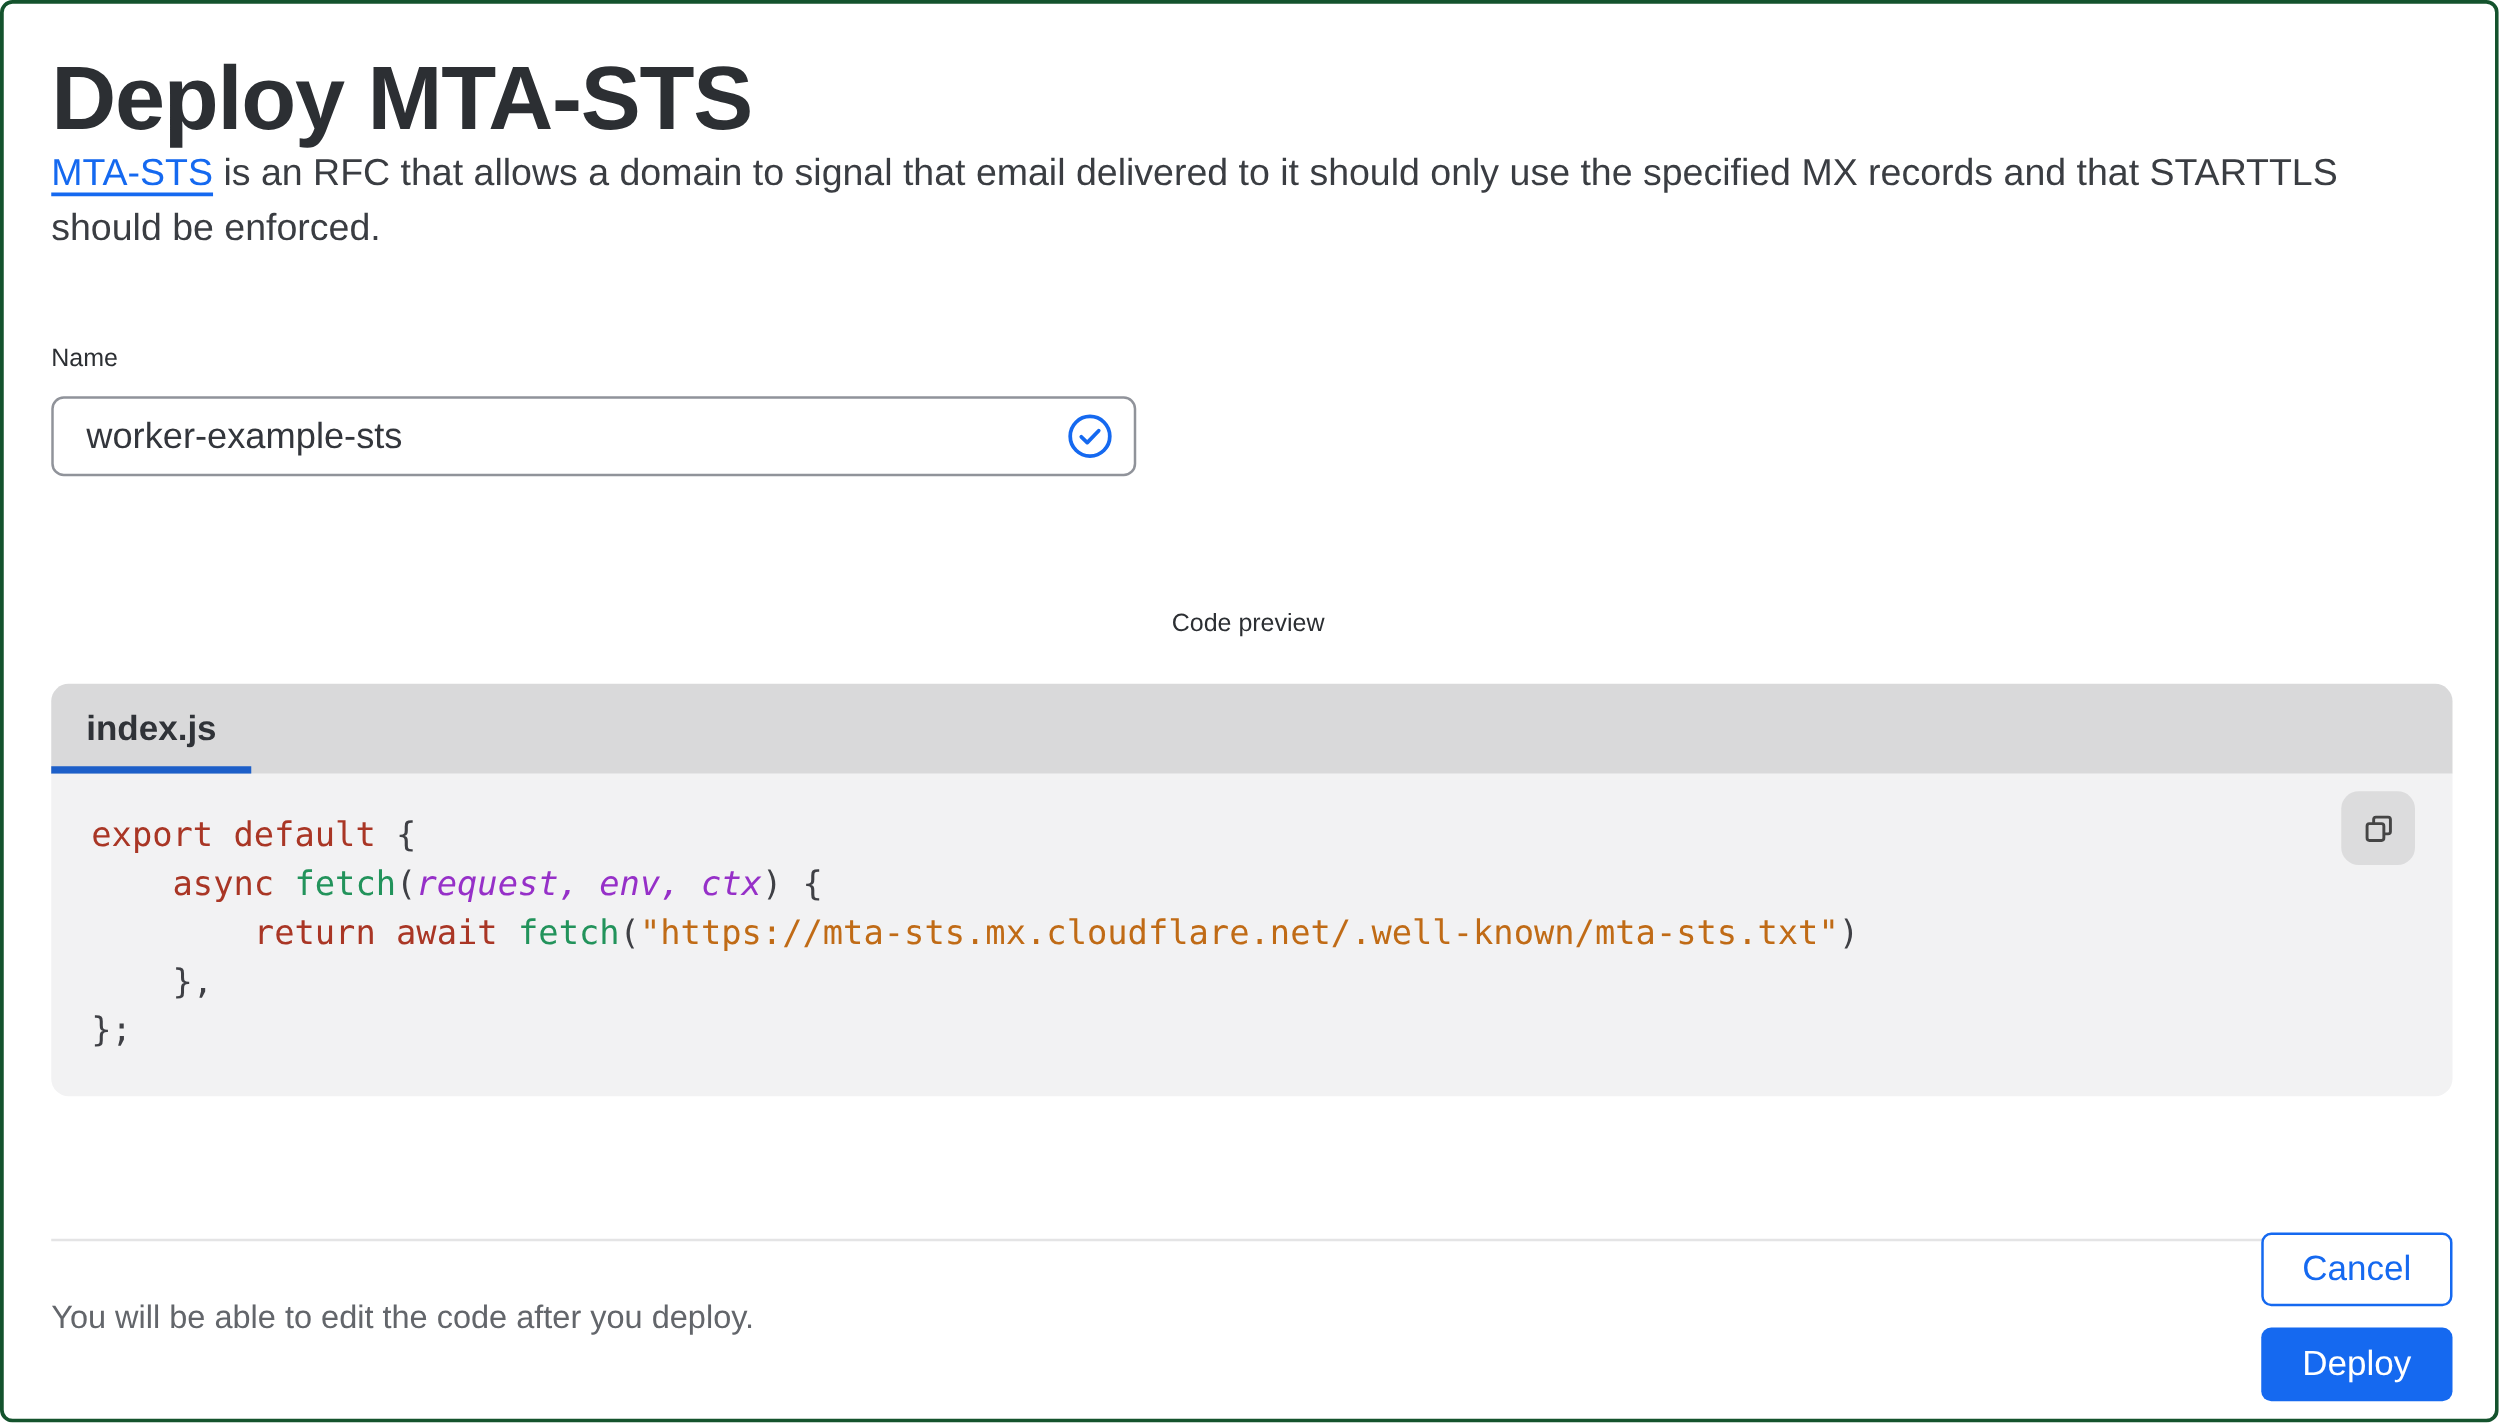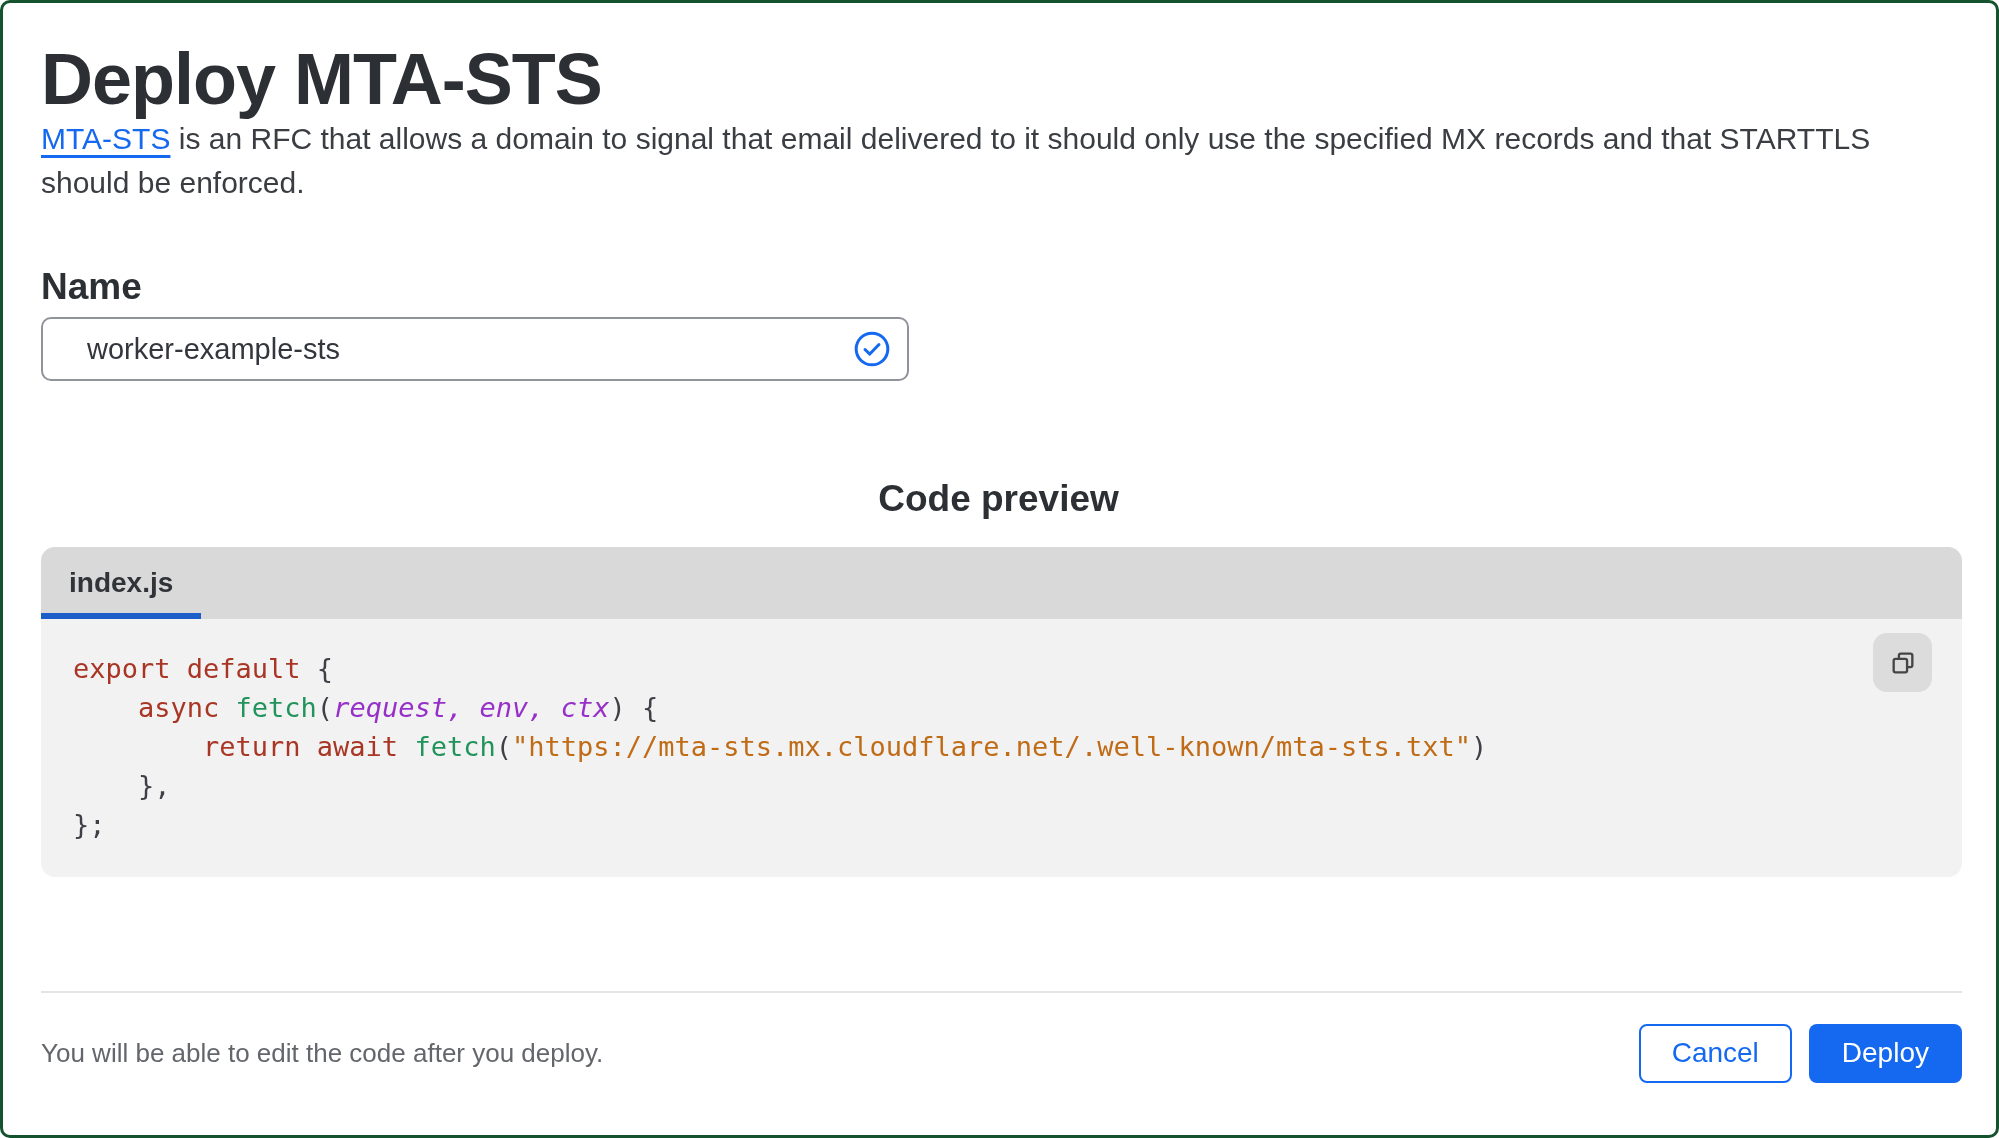--- a/index.html
+++ b/index.html
@@ -45,36 +45,36 @@
   }
   .desc a{
     color:var(--accent-blue);
     text-decoration:underline;
     text-decoration-thickness:2.5px;
     text-underline-offset:6px;
     cursor:pointer;
   }
   .field-label{
     margin-top:66px;
-    font-size:37px;
+    font-size:20px;
     line-height:32px;
-    font-weight:700;
+    font-weight:400;
     color:#2c2f33;
   }
   .input-wrap{
     position:relative;
     margin-top:14px;
     width:868px;
     height:64px;
   }
   .text-input{
     width:100%;height:100%;
     border:2px solid #90939a;
     border-radius:10px;
-    padding:0 70px 0 44px;
+    padding:0 70px 0 26px;
     font-size:29px;
     color:#33363c;
     font-family:"Liberation Sans","DejaVu Sans",sans-serif;
     background:#ffffff;
     outline:none;
   }
   .check-icon{
     position:absolute;
     right:18px;top:50%;
     transform:translateY(-50%);
@@ -157,20 +157,21 @@
     justify-content:space-between;
     height:62px;
   }
   .footer-note{
     font-size:26px;
     color:#63666b;
   }
   .footer-buttons{
     display:flex;
     gap:17px;
+    flex-direction:column;
   }
   .btn{
     height:59px;
     border-radius:8px;
     font-size:28px;
     font-family:"Liberation Sans","DejaVu Sans",sans-serif;
     display:flex;align-items:center;justify-content:center;
     cursor:pointer;
   }
   .btn-secondary{

